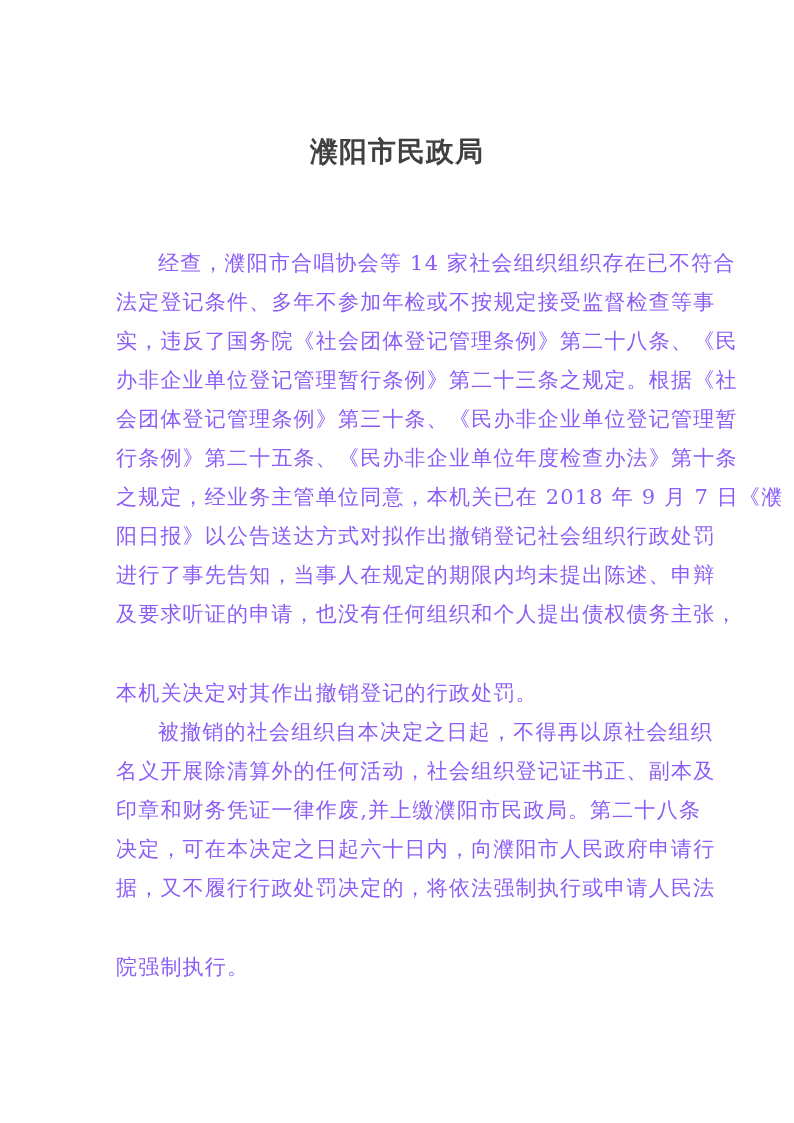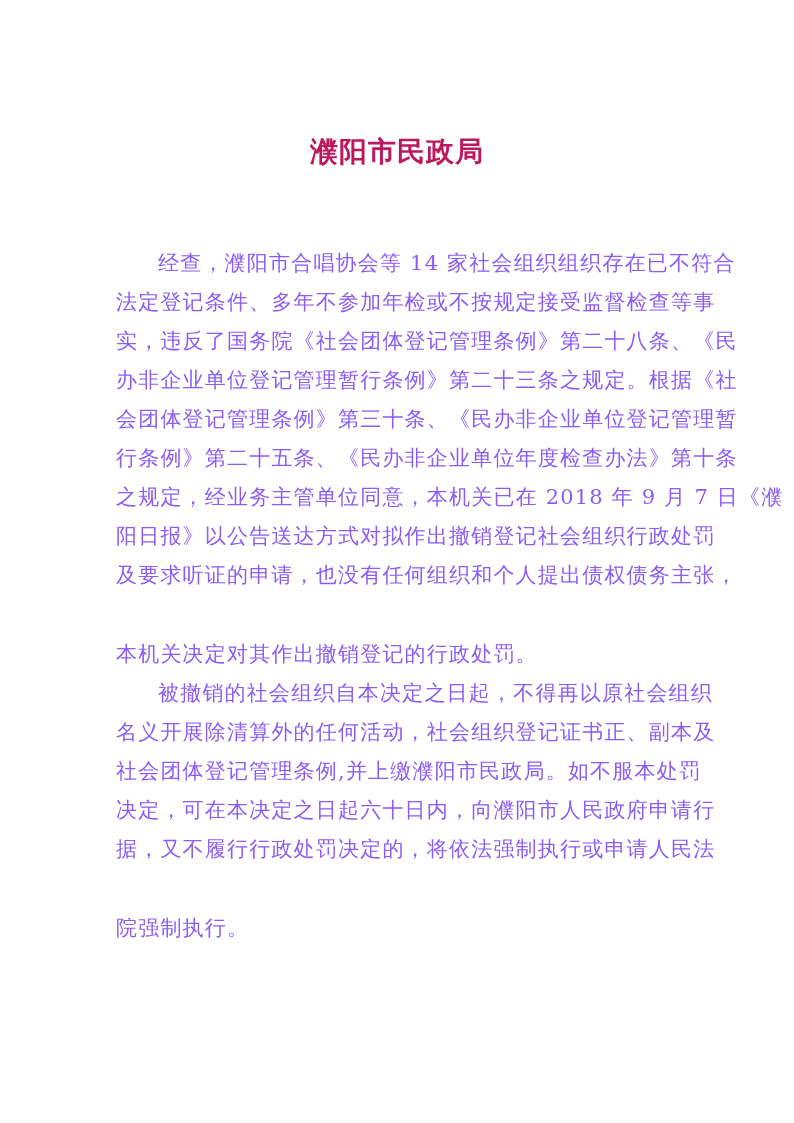--- a/index.html
+++ b/index.html
@@ -23,21 +23,21 @@
       background: #ffffff;
     }
     .title-block {
       position: absolute;
       left: 0;
       top: 132px;
       width: 794px;
       text-align: center;
       font-family: "DejaVu Sans", "Liberation Sans", sans-serif;
       font-weight: bold;
-      color: #be185d;
+      color: #404040;
     }
     .title-line {
       font-size: 28px;
       line-height: 40px;
       height: 40px;
       letter-spacing: 1px;
       white-space: nowrap;
     }
     .body-block {
       position: absolute;
@@ -76,26 +76,27 @@
   <div class="body-block">
     <div>
       <div class="line indent">经查，濮阳市合唱协会等 14 家社会组织组织存在已不符合</div>
       <div class="line">法定登记条件、多年不参加年检或不按规定接受监督检查等事</div>
       <div class="line">实，违反了国务院《社会团体登记管理条例》第二十八条、《民</div>
       <div class="line">办非企业单位登记管理暂行条例》第二十三条之规定。根据《社</div>
       <div class="line">会团体登记管理条例》第三十条、《民办非企业单位登记管理暂</div>
       <div class="line">行条例》第二十五条、《民办非企业单位年度检查办法》第十条</div>
       <div class="line">之规定，经业务主管单位同意，本机关已在 2018 年 9 月 7 日《濮</div>
       <div class="line">阳日报》以公告送达方式对拟作出撤销登记社会组织行政处罚</div>
+      <div class="line">进行了事先告知，当事人在规定的期限内均未提出陈述、申辩</div>
       <div class="line">及要求听证的申请，也没有任何组织和个人提出债权债务主张，</div>
       <div class="line last">本机关决定对其作出撤销登记的行政处罚。</div>
     </div>
     <div>
       <div class="line indent">被撤销的社会组织自本决定之日起，不得再以原社会组织</div>
       <div class="line">名义开展除清算外的任何活动，社会组织登记证书正、副本及</div>
-      <div class="line">社会团体登记管理条例,并上缴濮阳市民政局。如不服本处罚</div>
+      <div class="line">印章和财务凭证一律作废,并上缴濮阳市民政局。第二十八条</div>
       <div class="line">决定，可在本决定之日起六十日内，向濮阳市人民政府申请行</div>
       <div class="line">据，又不履行行政处罚决定的，将依法强制执行或申请人民法</div>
       <div class="line last">院强制执行。</div>
     </div>
   </div>
 
 </div>
 
 </body></html>

